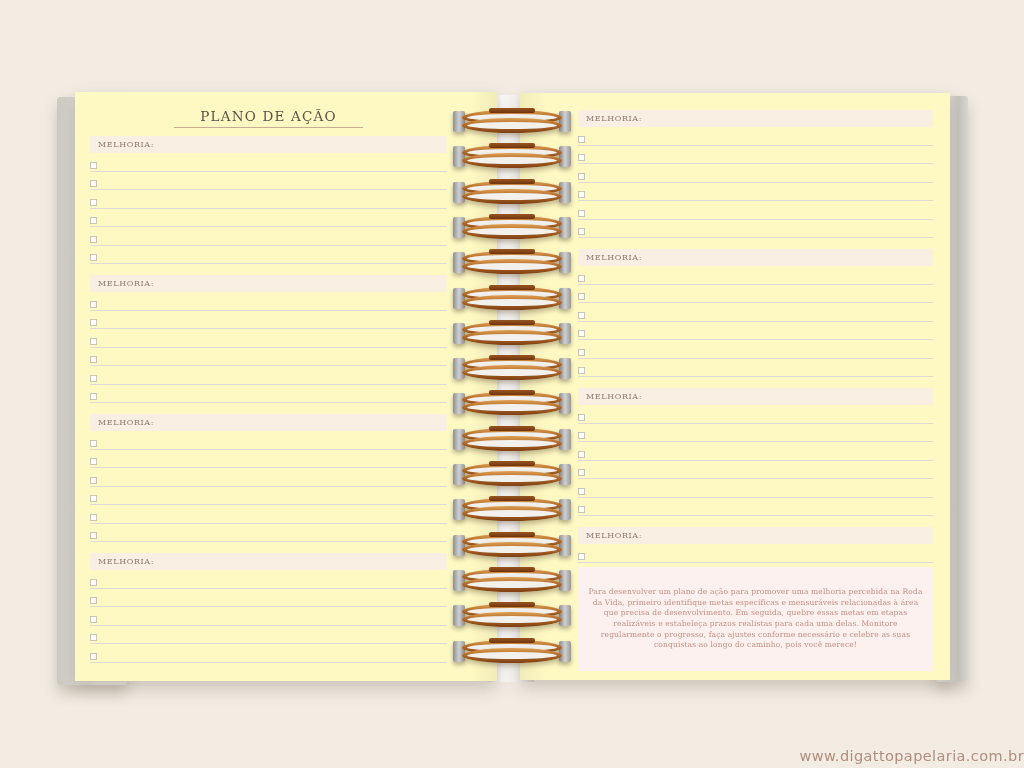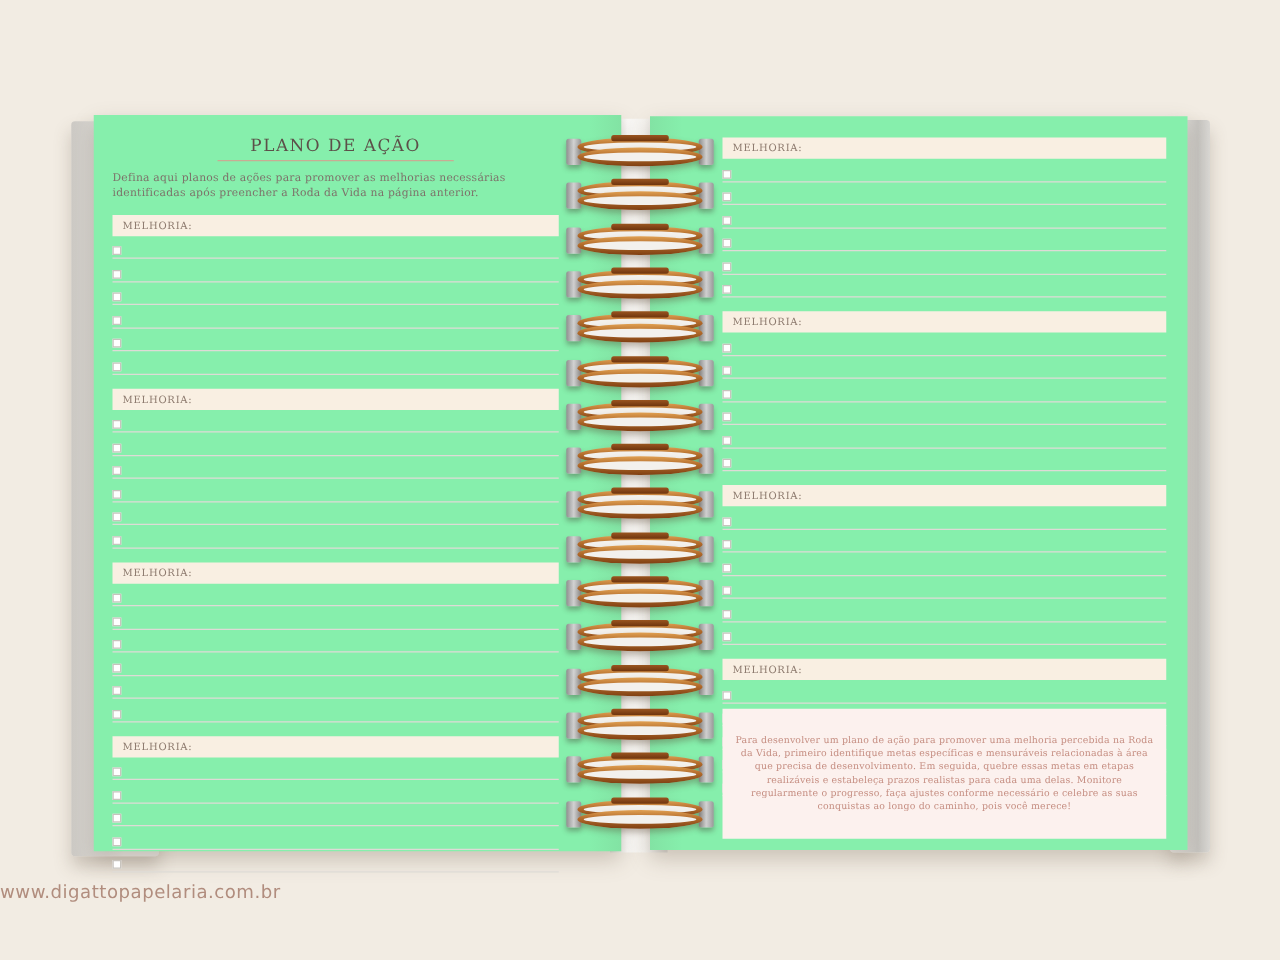--- a/index.html
+++ b/index.html
@@ -25,21 +25,21 @@
   }
 
   
   .spine-strip{
     position:absolute;left:488px;top:95px;width:46px;height:587px;
     background:linear-gradient(90deg,#dcd9d4,#fbfaf8 30%,#f5f3ef 60%,#d8d5d0);
   }
 
   
   .page{
-    position:absolute;top:92px;height:589px;background:#86efac;
+    position:absolute;top:92px;height:589px;background:#fef9c3;
     box-shadow:0 7px 16px rgba(100,85,70,.28);
   }
   .page.left{left:75px;width:422px;}
   .page.right{left:520px;top:93px;width:430px;height:587px;}
   .page.left::after{
     content:'';position:absolute;top:0;right:0;width:26px;height:100%;
     background:linear-gradient(90deg,rgba(0,0,0,0),rgba(80,65,50,.07));
     pointer-events:none;
   }
   .page.right::after{
@@ -114,42 +114,41 @@
   .coil .wire.w1{top:1px;}
   .coil .wire.w2{top:9px;}
   .coil .midbar{
     position:absolute;top:-1px;left:50%;transform:translateX(-50%);
     width:46px;height:5px;border-radius:2px;
     background:linear-gradient(180deg,#9a5520,#6f350e);
   }
 
   
   .website{
-    position:absolute;left:0;top:706px;width:1024px;
-    text-align:left;
+    position:absolute;left:0;top:748px;width:1024px;
+    text-align:right;
     font-family:"DejaVu Sans", sans-serif;
     font-size:14.5px;letter-spacing:.4px;
     color:#b18d7e;
   }
 </style>
 </head>
 <body>
 
 <div class="stage">
 
   <div class="back-sheet-left"></div>
   <div class="back-sheet-right"></div>
   <div class="spine-strip"></div>
 
   <div class="page left">
     <div class="page-inner-left">
       <div class="title-wrap">
         <h1 class="page-title">PLANO DE AÇÃO</h1>
       </div>
-      <p class="intro">Defina aqui planos de ações para promover as melhorias necessárias identificadas após preencher a Roda da Vida na página anterior.</p>
       <div class="sections">
 
           <section class="melhoria">
             <div class="sec-head">
               <span>MELHORIA:</span>
             </div>
             <div class="rows">
               <div class="line-row">
                 <span class="checkbox"></span>
               </div>

